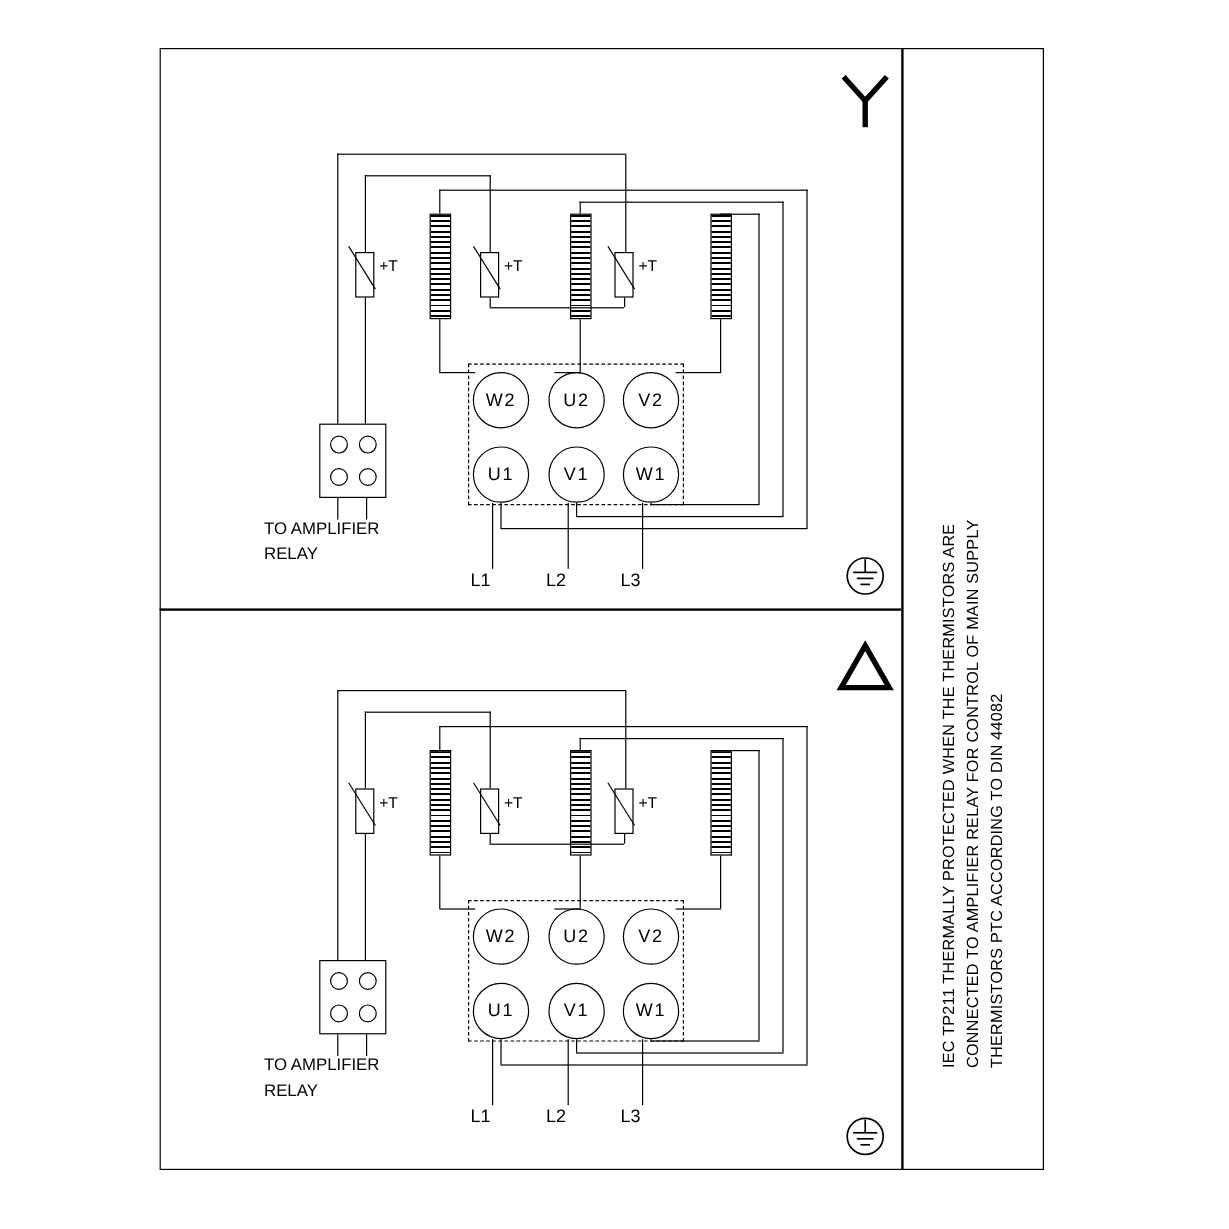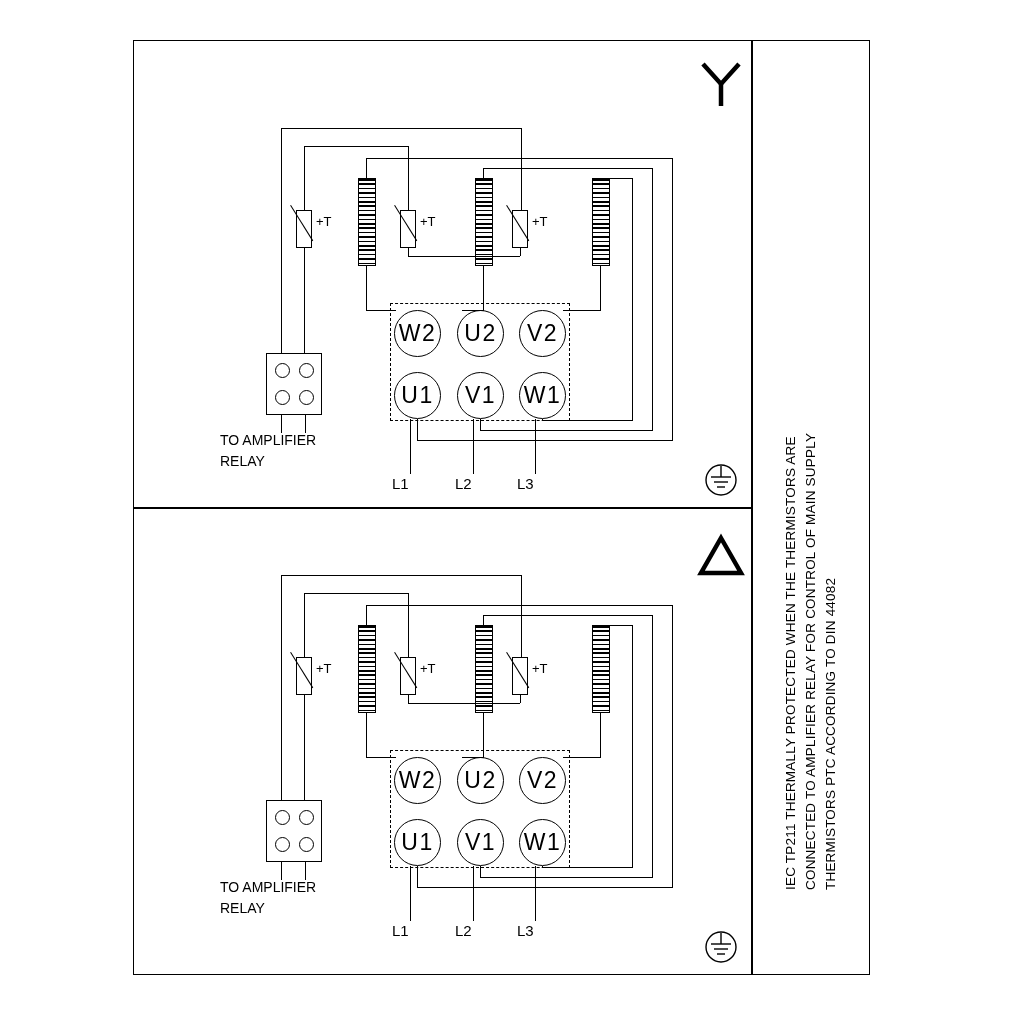--- a/index.html
+++ b/index.html
@@ -7,21 +7,21 @@
   #stage{position:relative;width:1024px;height:1024px;}
   .frame{position:absolute;border:1.6px solid #000;box-sizing:border-box;}
   .outer{left:133px;top:40px;width:737px;height:935px;}
   .vline{position:absolute;background:#000;width:1.6px;}
   .hline{position:absolute;background:#000;height:1.6px;}
   .wire{position:absolute;background:#000;}
   .wh{height:1.4px;}
   .wv{width:1.4px;}
   .term{position:absolute;border:1.4px solid #000;border-radius:50%;box-sizing:border-box;
         display:flex;align-items:center;justify-content:center;background:#fff;
-        font-size:23px;letter-spacing:1.5px;}
+        font-size:15px;letter-spacing:1.5px;}
   .dashbox{position:absolute;border:1.2px dashed #000;box-sizing:border-box;}
   .coil{position:absolute;border:1.3px solid #000;background:
       repeating-linear-gradient(to bottom,#000 0 1.6px,#fff 1.6px 4.4px);
       box-sizing:border-box;}
   .therm{position:absolute;border:1.4px solid #000;box-sizing:border-box;background:#fff;}
   .therm .slash{position:absolute;left:-6px;top:-6px;width:42px;height:1.4px;background:#000;
       transform:rotate(58deg);transform-origin:left top;}
   .tlabel{position:absolute;font-size:13px;}
   .connbox{position:absolute;border:1.5px solid #000;background:#fff;box-sizing:border-box;}
   .dot{position:absolute;border:1.3px solid #000;border-radius:50%;background:#fff;}

